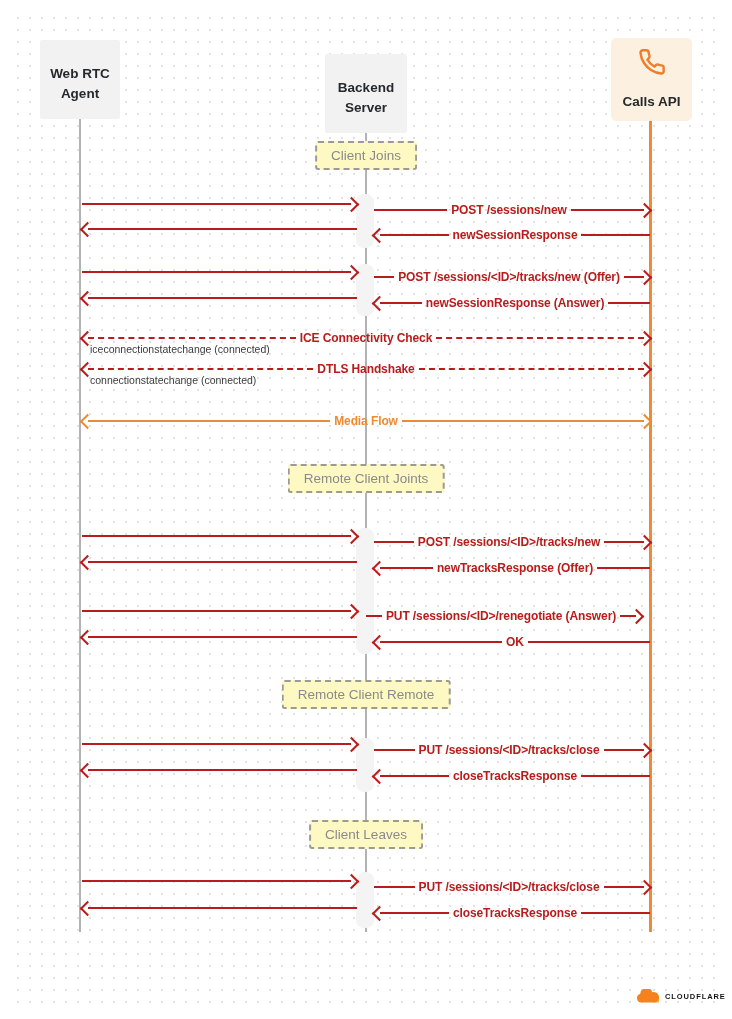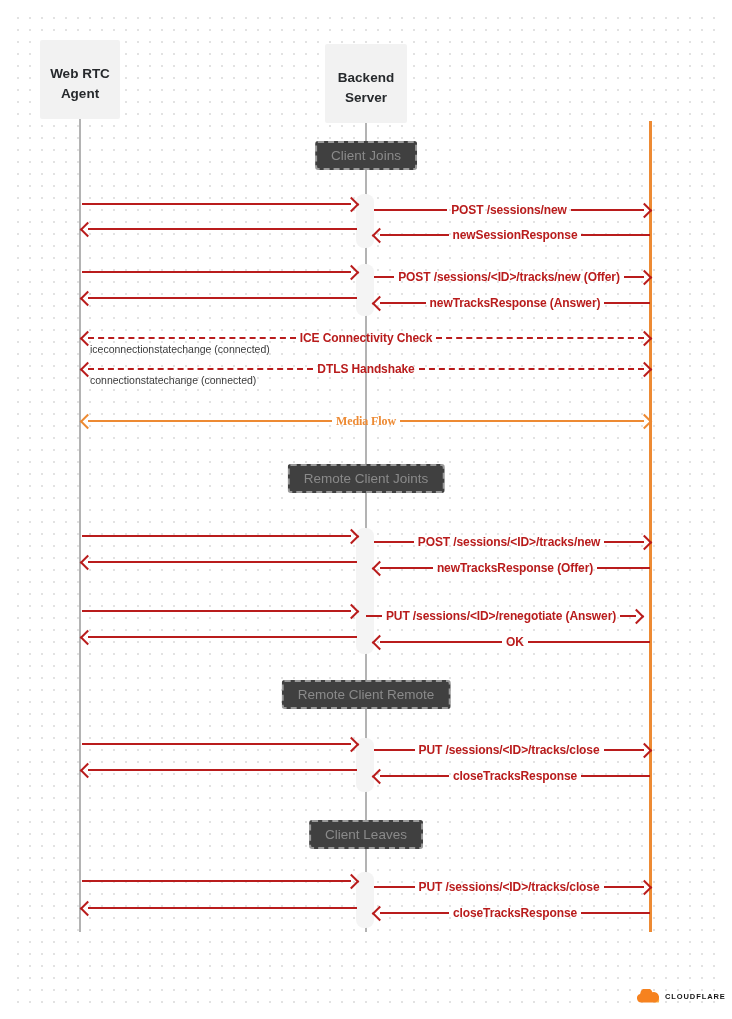--- a/index.html
+++ b/index.html
@@ -9,24 +9,24 @@
         background-image:radial-gradient(#E2E2E2 1.1px,rgba(0,0,0,0) 1.2px);
         background-size:12px 12px;z-index:0;}
   .life{position:absolute;top:119px;height:813px;width:2px;background:#B3B3B3;z-index:1;}
   .life.orange{background:#ED8A33;width:2.5px;top:121px;height:811px;}
   .bar{position:absolute;left:356px;width:18px;background:#F4F4F4;border-radius:8px;z-index:2;}
   .actor{position:absolute;display:flex;flex-direction:column;align-items:center;justify-content:center;
          gap:8px;background:#F2F2F2;border-radius:2px;z-index:4;text-align:center;}
   .actor.cream{background:#FCF0E1;border-radius:5px;}
   .actor-label{font-size:13.5px;font-weight:700;color:#26292C;line-height:1.45;white-space:pre-line;margin-top:8px;}
   .grp{position:absolute;left:366px;transform:translateX(-50%);white-space:nowrap;
-       border:2px dashed #9A9A9A;border-radius:3px;background:#404040;color:#8A8A8A;
+       border:2px dashed #9A9A9A;border-radius:3px;background:#fef9c3;color:#8A8A8A;
        font-size:13.5px;font-weight:500;padding:5px 14px;z-index:3;}
   .arrow{position:absolute;height:14px;display:flex;align-items:center;color:#b91c1c;z-index:4;}
-  .arrow.orange{color:#ED8A33;font-family:Liberation Serif, serif;}
+  .arrow.orange{color:#ED8A33;}
   .seg{flex:1 1 auto;min-width:2px;height:0;border-top:2.4px solid currentColor;}
   .seg.dashed{border-top-style:dashed;}
   .lbl{flex:0 0 auto;font-weight:700;font-size:12px;letter-spacing:-0.1px;padding:0 4px;
        white-space:nowrap;line-height:1;}
   .ch{flex:0 0 auto;width:9px;height:9px;border-top:2.4px solid currentColor;
       border-right:2.4px solid currentColor;}
   .ch.r{transform:rotate(45deg);margin-left:-5px;}
   .ch.l{transform:rotate(-135deg);margin-right:-5px;}
   .sub{position:absolute;font-size:10.5px;color:#3A3A3A;white-space:nowrap;z-index:4;}
   .title{position:absolute;left:13px;top:984px;font-size:17.5px;font-weight:700;
@@ -80,21 +80,21 @@
       </div>
       <div class="arrow" style="left: 374px; width: 276px; top: 270px;">
         <span class="seg"></span>
         <span class="lbl">POST /sessions/&lt;ID&gt;/tracks/new (Offer)</span>
         <span class="seg"></span>
         <span class="ch r"></span>
       </div>
       <div class="arrow" style="left: 374px; width: 276px; top: 296px;">
         <span class="ch l"></span>
         <span class="seg"></span>
-        <span class="lbl">newTracksResponse (Answer)</span>
+        <span class="lbl">newSessionResponse (Answer)</span>
         <span class="seg"></span>
       </div>
       <div class="arrow" style="left: 82px; width: 275px; top: 291px;">
         <span class="ch l"></span>
         <span class="seg"></span>
       </div>
       <div class="arrow" style="left: 82px; width: 568px; top: 331px;">
         <span class="ch l"></span>
         <span class="seg dashed"></span>
         <span class="lbl">ICE Connectivity Check</span>
@@ -196,23 +196,31 @@
       <div class="arrow" style="left: 82px; width: 275px; top: 901px;">
         <span class="ch l"></span>
         <span class="seg"></span>
       </div>
     </div>
 
   <div class="actor" style="left:40px;top:40px;width:80px;height:79px">
     <span class="actor-label">Web RTC
 Agent</span>
   </div>
-  <div class="actor" style="left:325px;top:44px;width:82px;height:79px">
+  <div class="actor" style="left:325px;top:54px;width:82px;height:79px">
     <span class="actor-label">Backend
 Server</span>
+  </div>
+  <div class="actor cream" style="left:611px;top:38px;width:81px;height:83px">
+    <span style="display:block;height:28px">
+      <svg width="28" height="28" viewBox="0 0 24 24" fill="none" stroke="#ED7F2B" stroke-width="2.1" stroke-linecap="round" stroke-linejoin="round">
+        <path d="M22 16.92v3a2 2 0 0 1-2.18 2 19.79 19.79 0 0 1-8.63-3.07 19.5 19.5 0 0 1-6-6 19.79 19.79 0 0 1-3.07-8.67A2 2 0 0 1 4.11 2h3a2 2 0 0 1 2 1.72c.13.96.36 1.9.7 2.81a2 2 0 0 1-.45 2.11L8.09 9.91a16 16 0 0 0 6 6l1.27-1.27a2 2 0 0 1 2.11-.45c.91.34 1.85.57 2.81.7A2 2 0 0 1 22 16.92z"></path>
+      </svg>
+    </span>
+    <span class="actor-label">Calls API</span>
   </div>
 
   <div class="title">LIFECYCLE OF A SESSION</div>
   <div class="logo">
     <span style="display:block;height:15px">
       <svg width="26" height="15" viewBox="0 0 44 24">
         <path fill="#FBAD41" d="M38.5 22h-7c2.2-3.2 3.2-7.2 2.5-11.2a9 9 0 0 1 4.5 11.2z"></path>
         <path fill="#F6821F" d="M32.5 22H8.8a7.3 7.3 0 0 1-1.9-14.3A10.8 10.8 0 0 1 27.8 4.9a8.4 8.4 0 0 1 4.7 17.1z"></path>
       </svg>
     </span>

